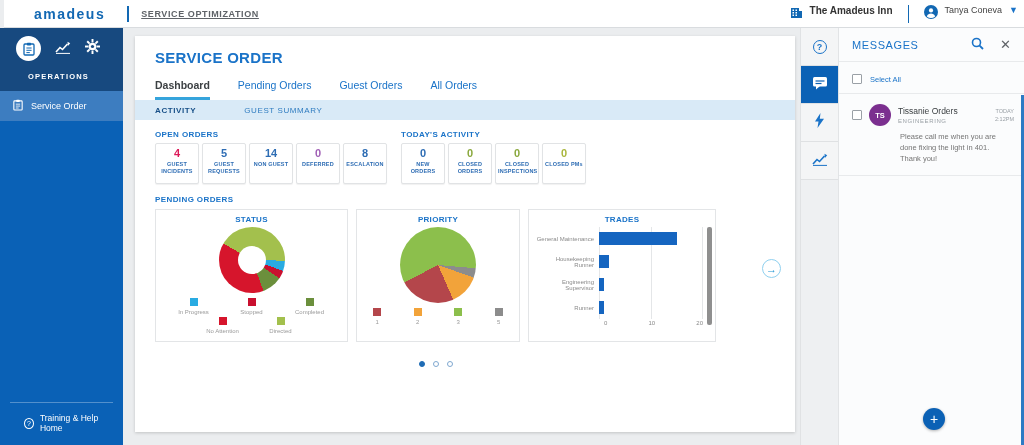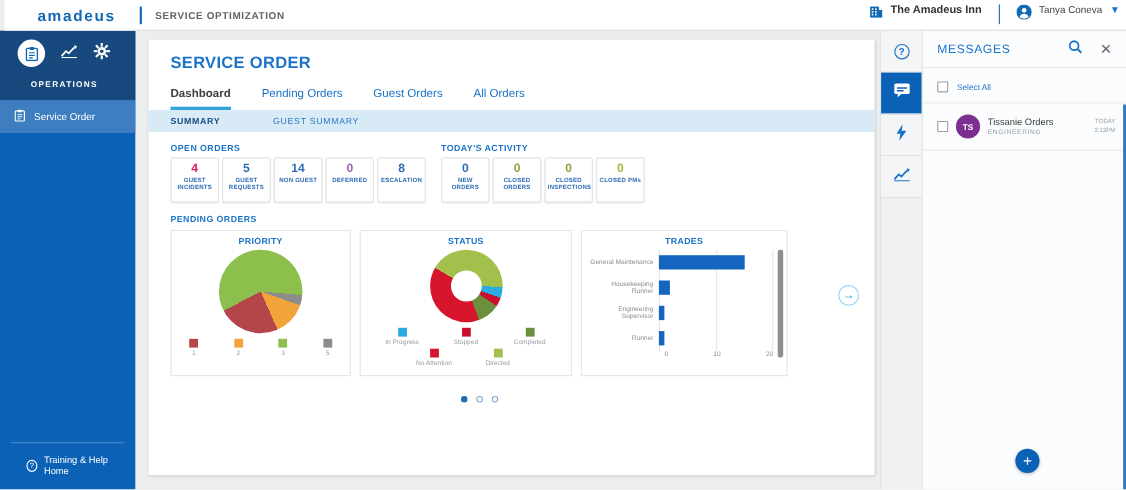--- a/index.html
+++ b/index.html
@@ -3,21 +3,21 @@
 <meta charset="utf-8">
 <style>
   * { box-sizing: border-box; margin: 0; padding: 0; }
   html,body { width:1024px; height:445px; overflow:hidden; }
   body { font-family:"Liberation Sans", sans-serif; background:#ebedef; position:relative; }
 
   
   .topbar{position:absolute;top:0;left:4px;width:1024px;height:28px;background:#fff;border-bottom:1px solid #d9dcdf;display:flex;align-items:center;z-index:30;}
   .logo{color:#1268b3;font-weight:bold;font-size:14px;letter-spacing:1.5px;margin-left:30px;text-transform:lowercase;}
   .tb-divider{width:2px;height:16px;background:#1268b3;margin:0 12px 0 22px;}
-  .app-title{font-size:9px;color:#5f6368;letter-spacing:.6px;font-weight:bold;}
+  .app-title{font-size:9px;color:#5f6368;letter-spacing:.6px;font-weight:bold;text-decoration:underline;}
   .tb-right{margin-left:auto;display:flex;align-items:flex-start;margin-right:10px;gap:7px;}
   .property-name{font-size:10px;color:#333;font-weight:bold;}
   .tb-vline{width:1px;height:18px;background:#1268b3;margin:0 8px;}
   .user-name{font-size:9px;color:#444;}
   .chev{color:#1a73c8;font-size:9px;}
 
   
   .sidebar{position:absolute;top:28px;left:0;width:123px;bottom:0;background:#0a61b6;z-index:20;}
   .side-top{background:#17497f;padding:6px 0 8px 0;}
   .side-icons{display:flex;align-items:center;gap:14px;padding:2px 0 4px 16px;}
@@ -194,21 +194,21 @@
     <h1 class="page-title">SERVICE ORDER</h1>
 
     <div class="tabs">
       <span class="tab active">Dashboard</span>
       <span class="tab">Pending Orders</span>
       <span class="tab">Guest Orders</span>
       <span class="tab">All Orders</span>
     </div>
 
     <div class="subtabs">
-      <span class="subtab active">SUMMARY</span>
+      <span class="subtab active">ACTIVITY</span>
       <span class="subtab">GUEST SUMMARY</span>
     </div>
 
     <div class="content">
       <div class="stats-row">
         <div>
           <div class="group-label">OPEN ORDERS</div>
           <div class="cards">
               <div class="stat-card">
                 <div class="stat-num" style="color:#dc1a59">4</div>
@@ -251,70 +251,70 @@
                 <div class="stat-num" style="color:#a9b63c">0</div>
                 <div class="stat-lbl">CLOSED PMs</div>
               </div>
             </div>
         </div>
       </div>
 
       <div class="pending">
         <div class="group-label">PENDING ORDERS</div>
         <div class="charts-row">
+          <div class="panel p-status">
+            <div class="panel-title">STATUS</div>
+            <div class="donut" style="background: conic-gradient(from -60deg, rgb(163, 192, 77) 0deg, rgb(163, 192, 77) 151.2deg, rgb(41, 171, 226) 151.2deg, rgb(41, 171, 226) 169.2deg, rgb(201, 16, 47) 169.2deg, rgb(201, 16, 47) 183.6deg, rgb(107, 143, 60) 183.6deg, rgb(107, 143, 60) 219.6deg, rgb(214, 21, 44) 219.6deg, rgb(214, 21, 44) 360deg);"></div>
+            <div class="legend">
+                <div class="legend-row">
+                  <div class="legend-item">
+                    <span class="sw" style="background:#29abe2"></span>
+                    <span class="lt">In Progress</span>
+                  </div>
+                  <div class="legend-item">
+                    <span class="sw" style="background:#c9102f"></span>
+                    <span class="lt">Stopped</span>
+                  </div>
+                  <div class="legend-item">
+                    <span class="sw" style="background:#6b8f3c"></span>
+                    <span class="lt">Completed</span>
+                  </div>
+                </div>
+                <div class="legend-row">
+                  <div class="legend-item">
+                    <span class="sw" style="background:#d6152c"></span>
+                    <span class="lt">No Attention</span>
+                  </div>
+                  <div class="legend-item">
+                    <span class="sw" style="background:#a3c04d"></span>
+                    <span class="lt">Directed</span>
+                  </div>
+                </div>
+              </div>
+          </div>
           <div class="panel p-priority">
             <div class="panel-title">PRIORITY</div>
             <div class="pie" style="background: conic-gradient(from 95deg, rgb(140, 140, 140) 0deg, rgb(140, 140, 140) 14.4deg, rgb(242, 163, 58) 14.4deg, rgb(242, 163, 58) 61.2deg, rgb(180, 70, 75) 61.2deg, rgb(180, 70, 75) 147.6deg, rgb(140, 191, 76) 147.6deg, rgb(140, 191, 76) 360deg);"></div>
             <div class="legend">
                 <div class="legend-row">
                   <div class="legend-item">
                     <span class="sw" style="background:#b4464b"></span>
                     <span class="lt">1</span>
                   </div>
                   <div class="legend-item">
                     <span class="sw" style="background:#f2a33a"></span>
                     <span class="lt">2</span>
                   </div>
                   <div class="legend-item">
                     <span class="sw" style="background:#8cbf4c"></span>
                     <span class="lt">3</span>
                   </div>
                   <div class="legend-item">
                     <span class="sw" style="background:#8c8c8c"></span>
                     <span class="lt">5</span>
-                  </div>
-                </div>
-              </div>
-          </div>
-          <div class="panel p-status">
-            <div class="panel-title">STATUS</div>
-            <div class="donut" style="background: conic-gradient(from -60deg, rgb(163, 192, 77) 0deg, rgb(163, 192, 77) 151.2deg, rgb(41, 171, 226) 151.2deg, rgb(41, 171, 226) 169.2deg, rgb(201, 16, 47) 169.2deg, rgb(201, 16, 47) 183.6deg, rgb(107, 143, 60) 183.6deg, rgb(107, 143, 60) 219.6deg, rgb(214, 21, 44) 219.6deg, rgb(214, 21, 44) 360deg);"></div>
-            <div class="legend">
-                <div class="legend-row">
-                  <div class="legend-item">
-                    <span class="sw" style="background:#29abe2"></span>
-                    <span class="lt">In Progress</span>
-                  </div>
-                  <div class="legend-item">
-                    <span class="sw" style="background:#c9102f"></span>
-                    <span class="lt">Stopped</span>
-                  </div>
-                  <div class="legend-item">
-                    <span class="sw" style="background:#6b8f3c"></span>
-                    <span class="lt">Completed</span>
-                  </div>
-                </div>
-                <div class="legend-row">
-                  <div class="legend-item">
-                    <span class="sw" style="background:#d6152c"></span>
-                    <span class="lt">No Attention</span>
-                  </div>
-                  <div class="legend-item">
-                    <span class="sw" style="background:#a3c04d"></span>
-                    <span class="lt">Directed</span>
                   </div>
                 </div>
               </div>
           </div>
           <div class="panel p-trades">
             <div class="panel-title">TRADES</div>
             <div class="trades-body">
               <div id="trades-rows">
                   <div class="trow">
                     <span class="tlabel">General Maintenance</span>
@@ -412,17 +412,18 @@
       <span class="avatar" id="msg-avatar" style="background: rgb(123, 47, 143);">TS</span>
       <span>
         <div class="msg-name">Tissanie Orders</div>
         <div class="msg-dept">ENGINEERING</div>
       </span>
       <span class="msg-time">
         <div>TODAY</div>
         <div>2:12PM</div>
       </span>
     </div>
+    <div class="msg-body">Please call me when you are done fixing the light in 401. Thank you!</div>
   </div>
   <button class="fab">+</button>
 </aside>
 
 <div class="edge-scroll"></div>
 
 </body></html>

